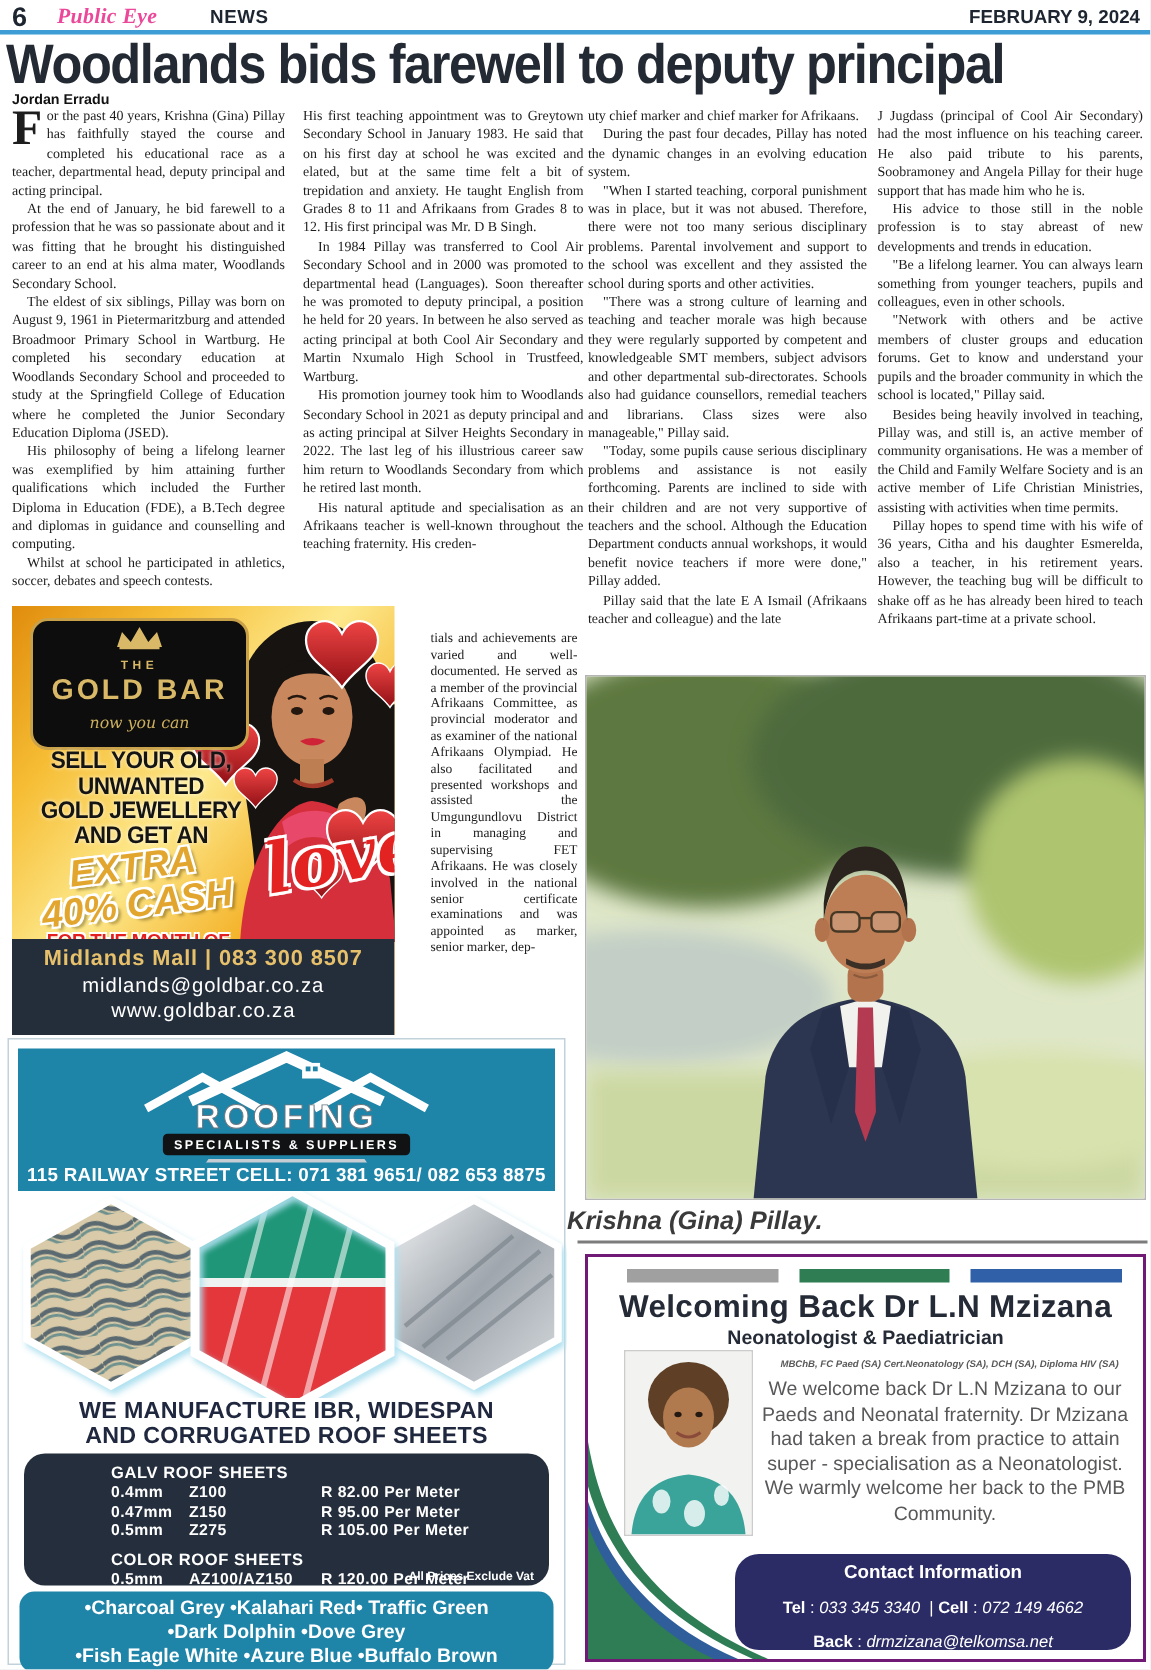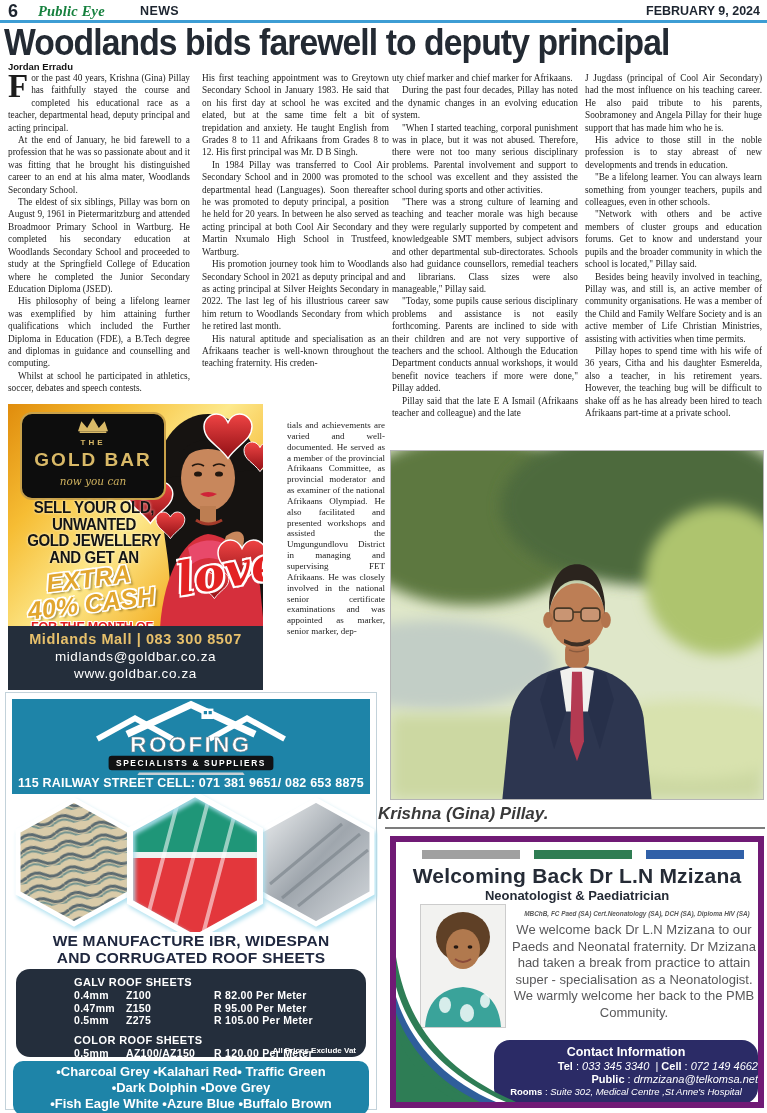--- a/index.html
+++ b/index.html
@@ -1,21 +1,21 @@
 <!DOCTYPE html>
 <html><head>
 <meta charset="utf-8">
 <style>
   html,body{margin:0;padding:0;background:#e9e9e9;}
   .page{position:relative;width:767px;height:1113px;background:#ffffff;margin:0 auto;
         font-family:"Liberation Sans",sans-serif;overflow:hidden;}
   
   .page-num{position:absolute;left:8px;top:1px;font-size:18px;font-weight:bold;color:#1d2530;}
   .brand{position:absolute;left:38px;top:3px;font-size:14.5px;font-weight:bold;font-style:italic;
-         color:#15803d;font-family:"Liberation Serif",serif;letter-spacing:.2px;}
+         color:#ec4899;font-family:"Liberation Serif",serif;letter-spacing:.2px;}
   .section{position:absolute;left:140px;top:4px;font-size:12.5px;font-weight:bold;color:#1d2530;letter-spacing:.4px;}
   .pdate{position:absolute;right:7px;top:4px;font-size:12.5px;font-weight:bold;color:#1d2530;}
   .toprule{position:absolute;left:0;top:20px;width:767px;height:3px;background:#3d9dd4;}
   
   .headline{position:absolute;left:4px;top:22px;font-size:37px;font-weight:bold;color:#232a33;
             letter-spacing:-1px;white-space:nowrap;transform:scaleX(.91);transform-origin:left center;}
   .byline{position:absolute;left:8px;top:61px;font-size:9.5px;font-weight:bold;color:#111;}
   
   .col{position:absolute;top:72px;font-family:"Liberation Serif",serif;font-size:9.3px;
        line-height:12.4px;text-align:justify;color:#1d1d1d;overflow:hidden;}
@@ -67,35 +67,35 @@
   .roof-prices{background:#242e3c;border-radius:14px;margin:3px 4px 0 4px;padding:7px 10px 3px 58px;color:#fff;position:relative;height:88px;box-sizing:border-box;}
   .rp-title{font-size:11px;font-weight:bold;letter-spacing:.4px;line-height:13px;}
   .rp-row{display:flex;font-size:10.5px;font-weight:bold;letter-spacing:.3px;line-height:12.5px;}
   .rp-spec{width:52px;}.rp-code{width:88px;}.rp-price{flex:1;}
   .rp-gap{height:7px;}
   .rp-vat{position:absolute;right:10px;bottom:2px;font-size:8px;font-weight:bold;}
   .roof-colors{background:#1e84a8;border-radius:10px;margin:4px 1px 0 1px;text-align:center;color:#fff;
                font-weight:bold;font-size:13px;line-height:16px;padding:3px 0;}
   
   .mzizana{position:absolute;left:390px;top:836px;width:374px;height:272px;background:#fff;
-           border:6px solid #701a75;box-sizing:border-box;overflow:hidden;}
+           border:2px solid #701a75;box-sizing:border-box;overflow:hidden;}
   .mz-bars{position:absolute;top:8px;left:26px;right:14px;display:flex;gap:14px;}
   .mz-bar{flex:1;height:9px;}
   .mz-bar.gray{background:#a0a0a0;}.mz-bar.green{background:#2f7d53;}.mz-bar.blue{background:#3060a8;}
   .mz-title{position:absolute;top:22px;left:0;width:100%;text-align:center;font-size:21px;font-weight:bold;
             color:#252b36;letter-spacing:.2px;}
   .mz-sub{position:absolute;top:46px;left:0;width:100%;text-align:center;font-size:13px;font-weight:bold;color:#252b36;}
   .mz-cred{position:absolute;top:68px;left:118px;width:246px;text-align:center;font-size:6.4px;font-style:italic;
            font-weight:bold;color:#5a5a5a;}
   .mz-photo{position:absolute;left:24px;top:62px;width:84px;height:122px;border:1px solid #ccc;}
   .mz-body{position:absolute;left:112px;top:80px;width:252px;text-align:center;font-size:13px;line-height:16.5px;color:#58585a;}
   .mz-contact{position:absolute;left:98px;top:198px;width:264px;height:64px;background:#2b2b66;border-radius:16px;
               color:#fff;text-align:center;box-sizing:border-box;padding-top:5px;}
   .mz-ct{font-size:12.5px;font-weight:bold;}
-  .mz-cl{font-size:11px;margin-top:1px;text-align:right;}
+  .mz-cl{font-size:11px;margin-top:11px;}
   .mz-cl b{font-weight:bold;}
   .mz-cl i{font-style:italic;}
   .mz-rooms{font-size:9.5px;margin-top:1px;}
   .mz-swoosh{position:absolute;left:0;bottom:0;width:130px;height:145px;}
 </style>
 </head>
 <body>
 
 <div class="page">
 
@@ -349,21 +349,21 @@
       <ellipse cx="49" cy="42" rx="2.4" ry="1.8" fill="#241812"></ellipse>
       <path d="M34 54 Q42 60 50 54" stroke="#8a4a3a" stroke-width="2" fill="none"></path>
     </svg>
     <div class="mz-body">We welcome back Dr L.N Mzizana to our Paeds and Neonatal fraternity. Dr Mzizana had taken a break from practice to attain super - specialisation as a Neonatologist. We warmly welcome her back to the PMB Community.</div>
     <div class="mz-contact">
       <div class="mz-ct">Contact Information</div>
       <div class="mz-cl">
         <b>Tel</b> : <i>033 345 3340</i>&nbsp; | <b>Cell</b> : <i>072 149 4662</i>
       </div>
       <div class="mz-cl">
-        <b>Public</b> : <i>drmzizana@telkomsa.net</i>
+        <b>Back</b> : <i>drmzizana@telkomsa.net</i>
       </div>
       <div class="mz-rooms">
         <b>Rooms</b> : <i>Suite 302, Medical Centre ,St Anne's Hospital</i>
       </div>
     </div>
     <svg class="mz-swoosh" viewBox="0 0 130 145">
       <path d="M0 0 C10 60 40 110 120 145 L0 145 Z" fill="#2e7d55"></path>
       <path d="M0 30 C14 78 48 118 110 145 L88 145 C40 122 12 84 0 48 Z" fill="#ffffff"></path>
       <path d="M0 40 C14 84 46 122 100 145 L84 145 C42 126 12 90 0 56 Z" fill="#2f5e9b"></path>
       <path d="M0 60 C12 96 38 126 76 145 L62 145 C30 128 8 100 0 74 Z" fill="#2e7d55"></path>

